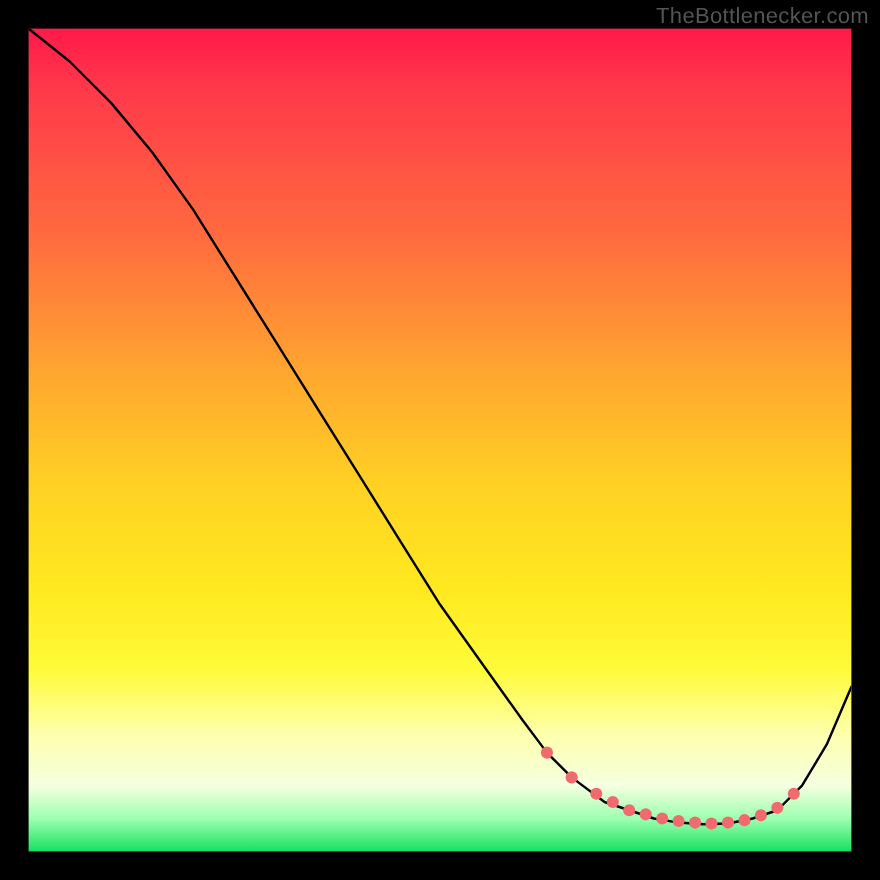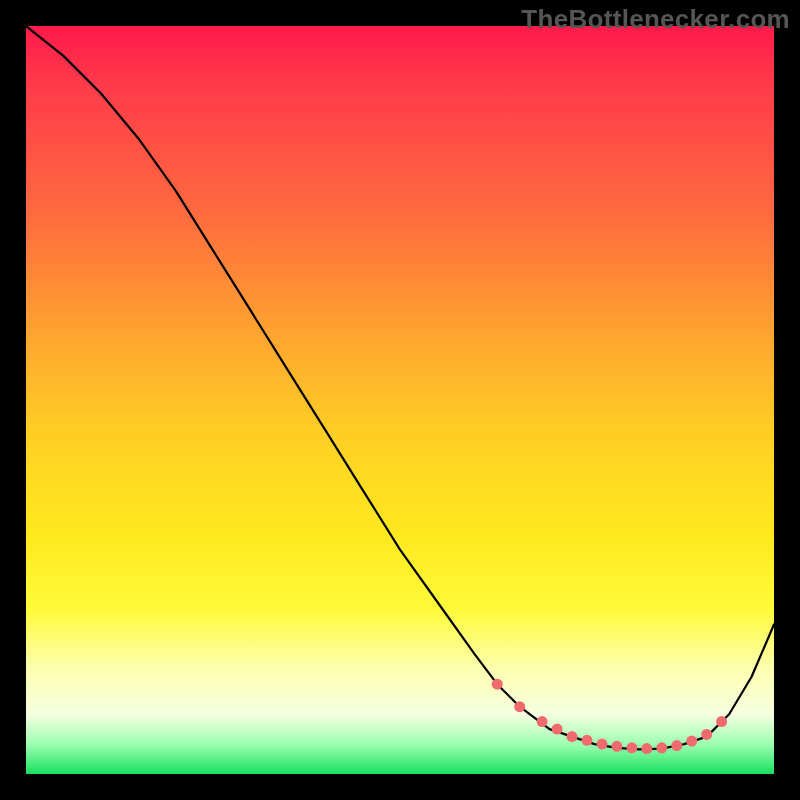--- a/index.html
+++ b/index.html
@@ -30,22 +30,22 @@
       #f6ffe0 92%,
       #9dffb0 96%,
       #18e060 100%
     );
   }
   .watermark {
     position: absolute;
     top: 4px;
     right: 10px;
     color: #555;
-    font-size: 26px;
-    font-weight: 700;
+    font-size: 20px;
+    font-weight: 400;
     letter-spacing: 0.3px;
     z-index: 5;
   }
   svg.plot {
     position: absolute;
     left: 0;
     top: 0;
     width: 748px;
     height: 748px;
   }

